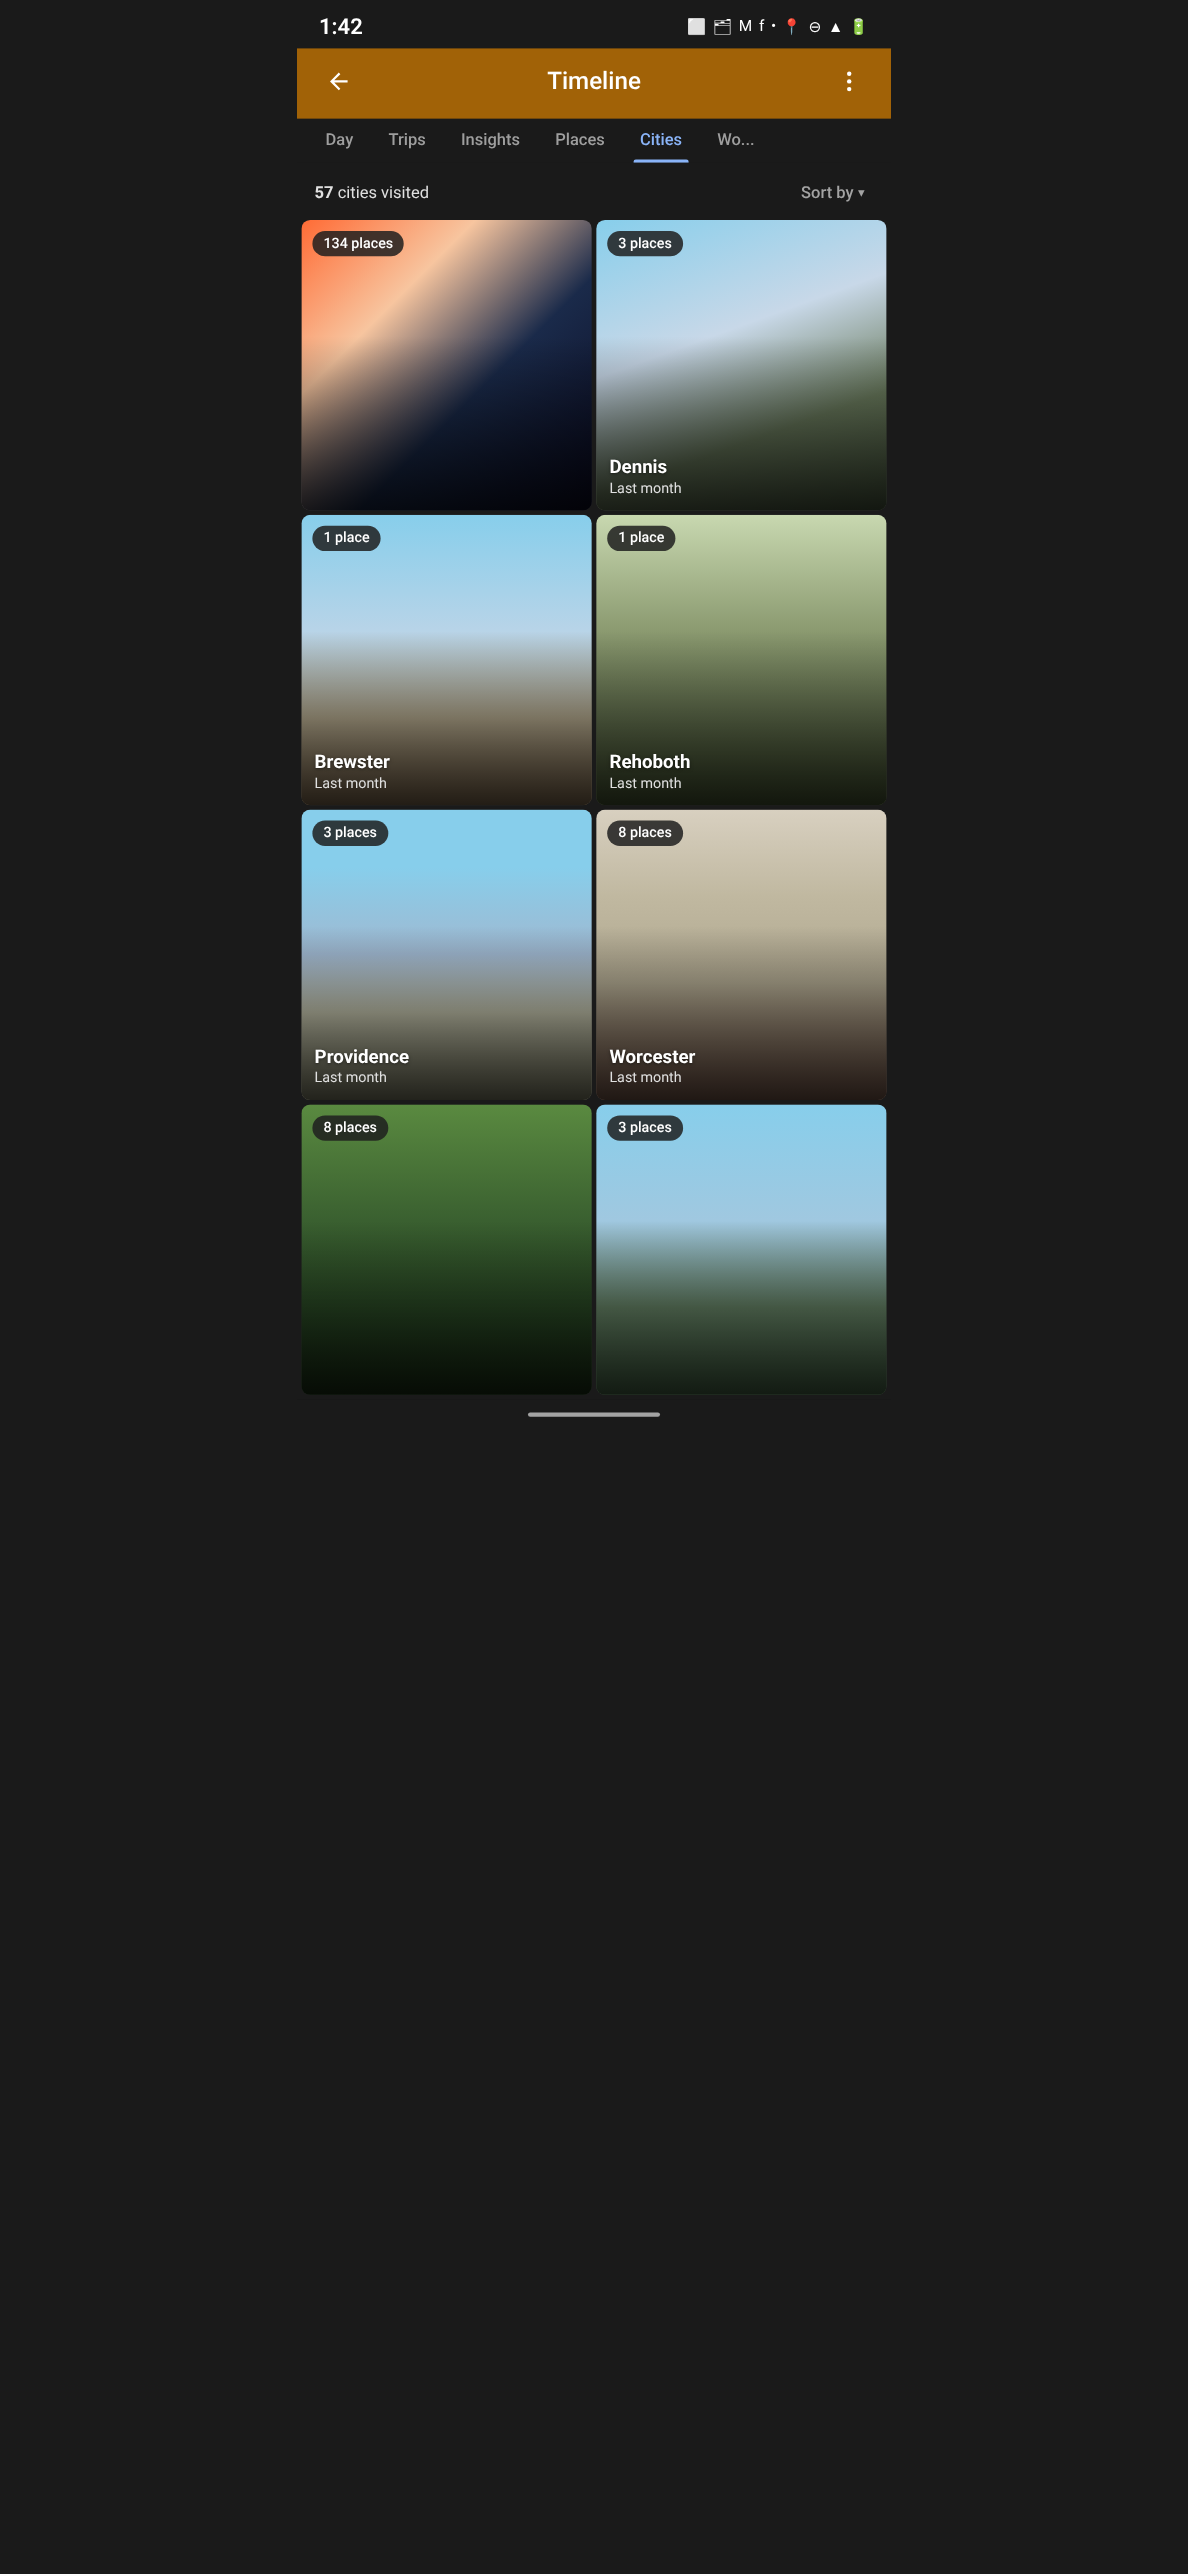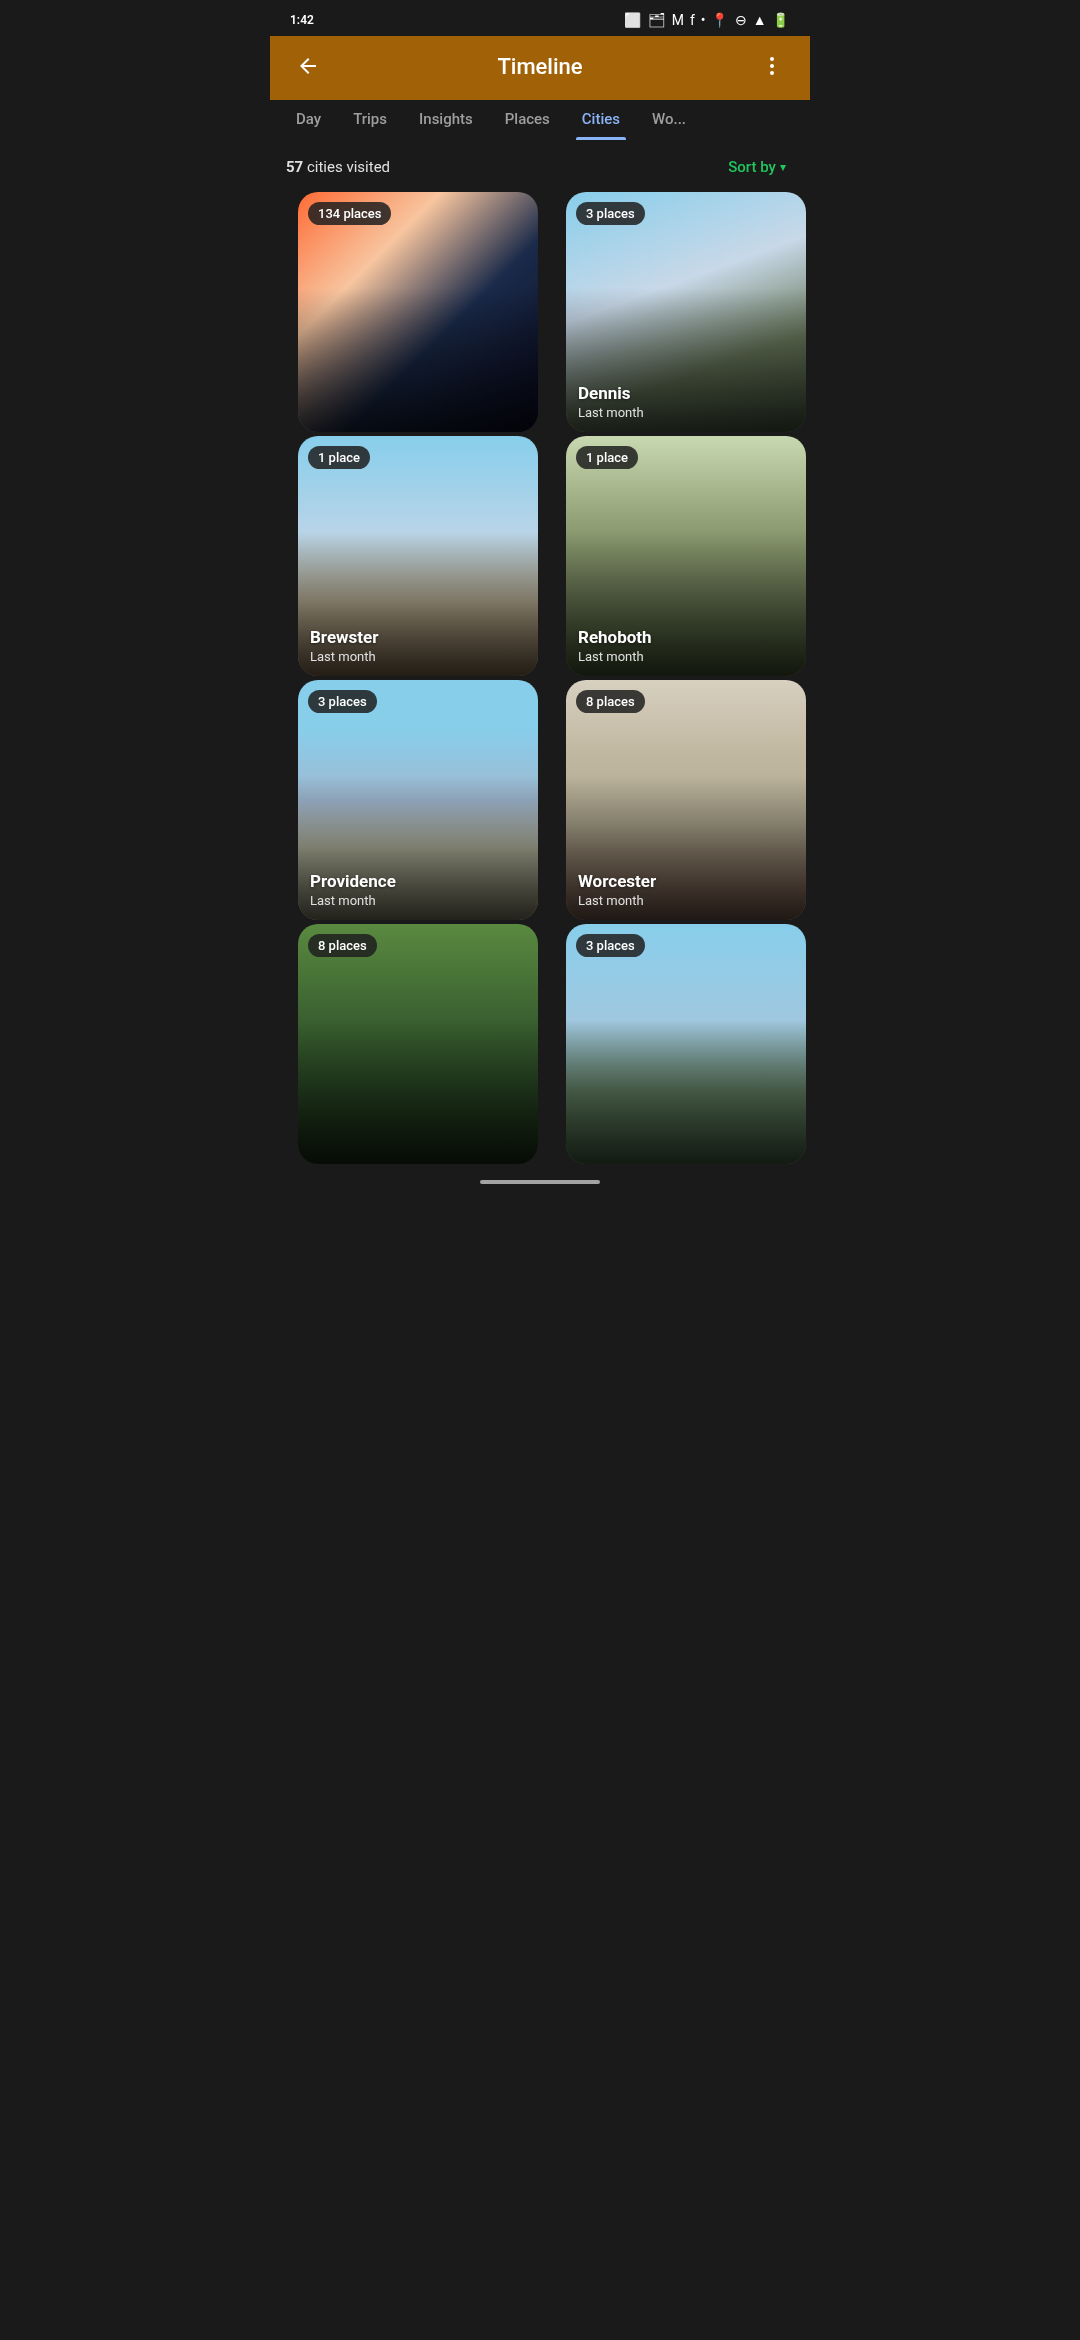--- a/index.html
+++ b/index.html
@@ -23,21 +23,21 @@
     
     .status-bar {
       display: flex;
       justify-content: space-between;
       align-items: center;
       padding: 12px 20px 8px;
       background-color: #1a1a1a;
     }
 
     .status-time {
-      font-size: 12px;
+      font-size: 20px;
       font-weight: 600;
       color: #ffffff;
     }
 
     .status-icons {
       display: flex;
       align-items: center;
       gap: 6px;
     }
 
@@ -136,21 +136,21 @@
     }
 
     .cities-count strong {
       font-weight: 700;
     }
 
     .sort-btn {
       display: flex;
       align-items: center;
       gap: 4px;
-      color: #22c55e;
+      color: #a3a3a3;
       font-size: 15px;
       font-weight: 500;
       cursor: pointer;
       padding: 4px 8px;
       border-radius: 4px;
       margin-left: 44px;
     }
 
     .sort-btn .chevron {
       font-size: 12px;
@@ -160,25 +160,24 @@
     .cities-grid {
       display: grid;
       grid-template-columns: 1fr 1fr;
       gap: 4px;
       padding: 0 4px 4px;
       background-color: #1a1a1a;
     }
 
     .city-card {
       position: relative;
-      border-radius: 20px;
+      border-radius: 8px;
       overflow: hidden;
       aspect-ratio: 1 / 1;
       cursor: pointer;
-      margin-left: 24px;
     }
 
     .city-card-bg {
       width: 100%;
       height: 100%;
       background-size: cover;
       background-position: center;
     }
 
     

